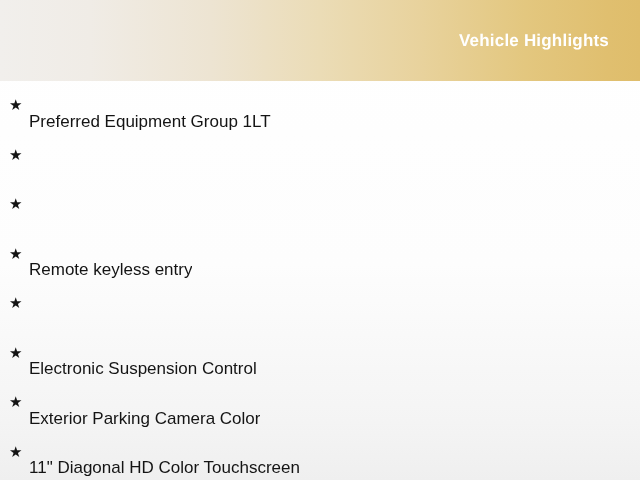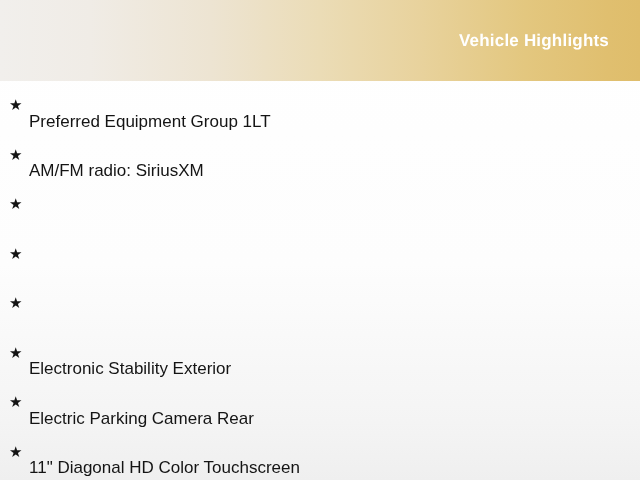--- a/index.html
+++ b/index.html
@@ -97,38 +97,38 @@
     <span class="header-title">Vehicle Highlights</span>
   </div>
 
   <ul class="highlights-list">
     <li class="highlight-item">
       <span class="star-icon">★</span>
       <span class="highlight-label">Preferred Equipment Group 1LT</span>
     </li>
     <li class="highlight-item">
       <span class="star-icon">★</span>
-      <span class="highlight-label">AM/FM radio: SiriusXM</span>
     </li>
     <li class="highlight-item">
       <span class="star-icon">★</span>
     </li>
     <li class="highlight-item">
       <span class="star-icon">★</span>
+      <span class="highlight-label">Remote keyless entry</span>
     </li>
     <li class="highlight-item">
       <span class="star-icon">★</span>
     </li>
     <li class="highlight-item">
       <span class="star-icon">★</span>
-      <span class="highlight-label">Electronic Stability Exterior</span>
+      <span class="highlight-label">Electronic Suspension Control</span>
     </li>
     <li class="highlight-item">
       <span class="star-icon">★</span>
-      <span class="highlight-label">Electric Parking Camera Rear</span>
+      <span class="highlight-label">Exterior Parking Camera Color</span>
     </li>
     <li class="highlight-item">
       <span class="star-icon">★</span>
       <span class="highlight-label">11" Diagonal HD Color Touchscreen</span>
     </li>
   </ul>
 
 </div>
 
 </body></html>

